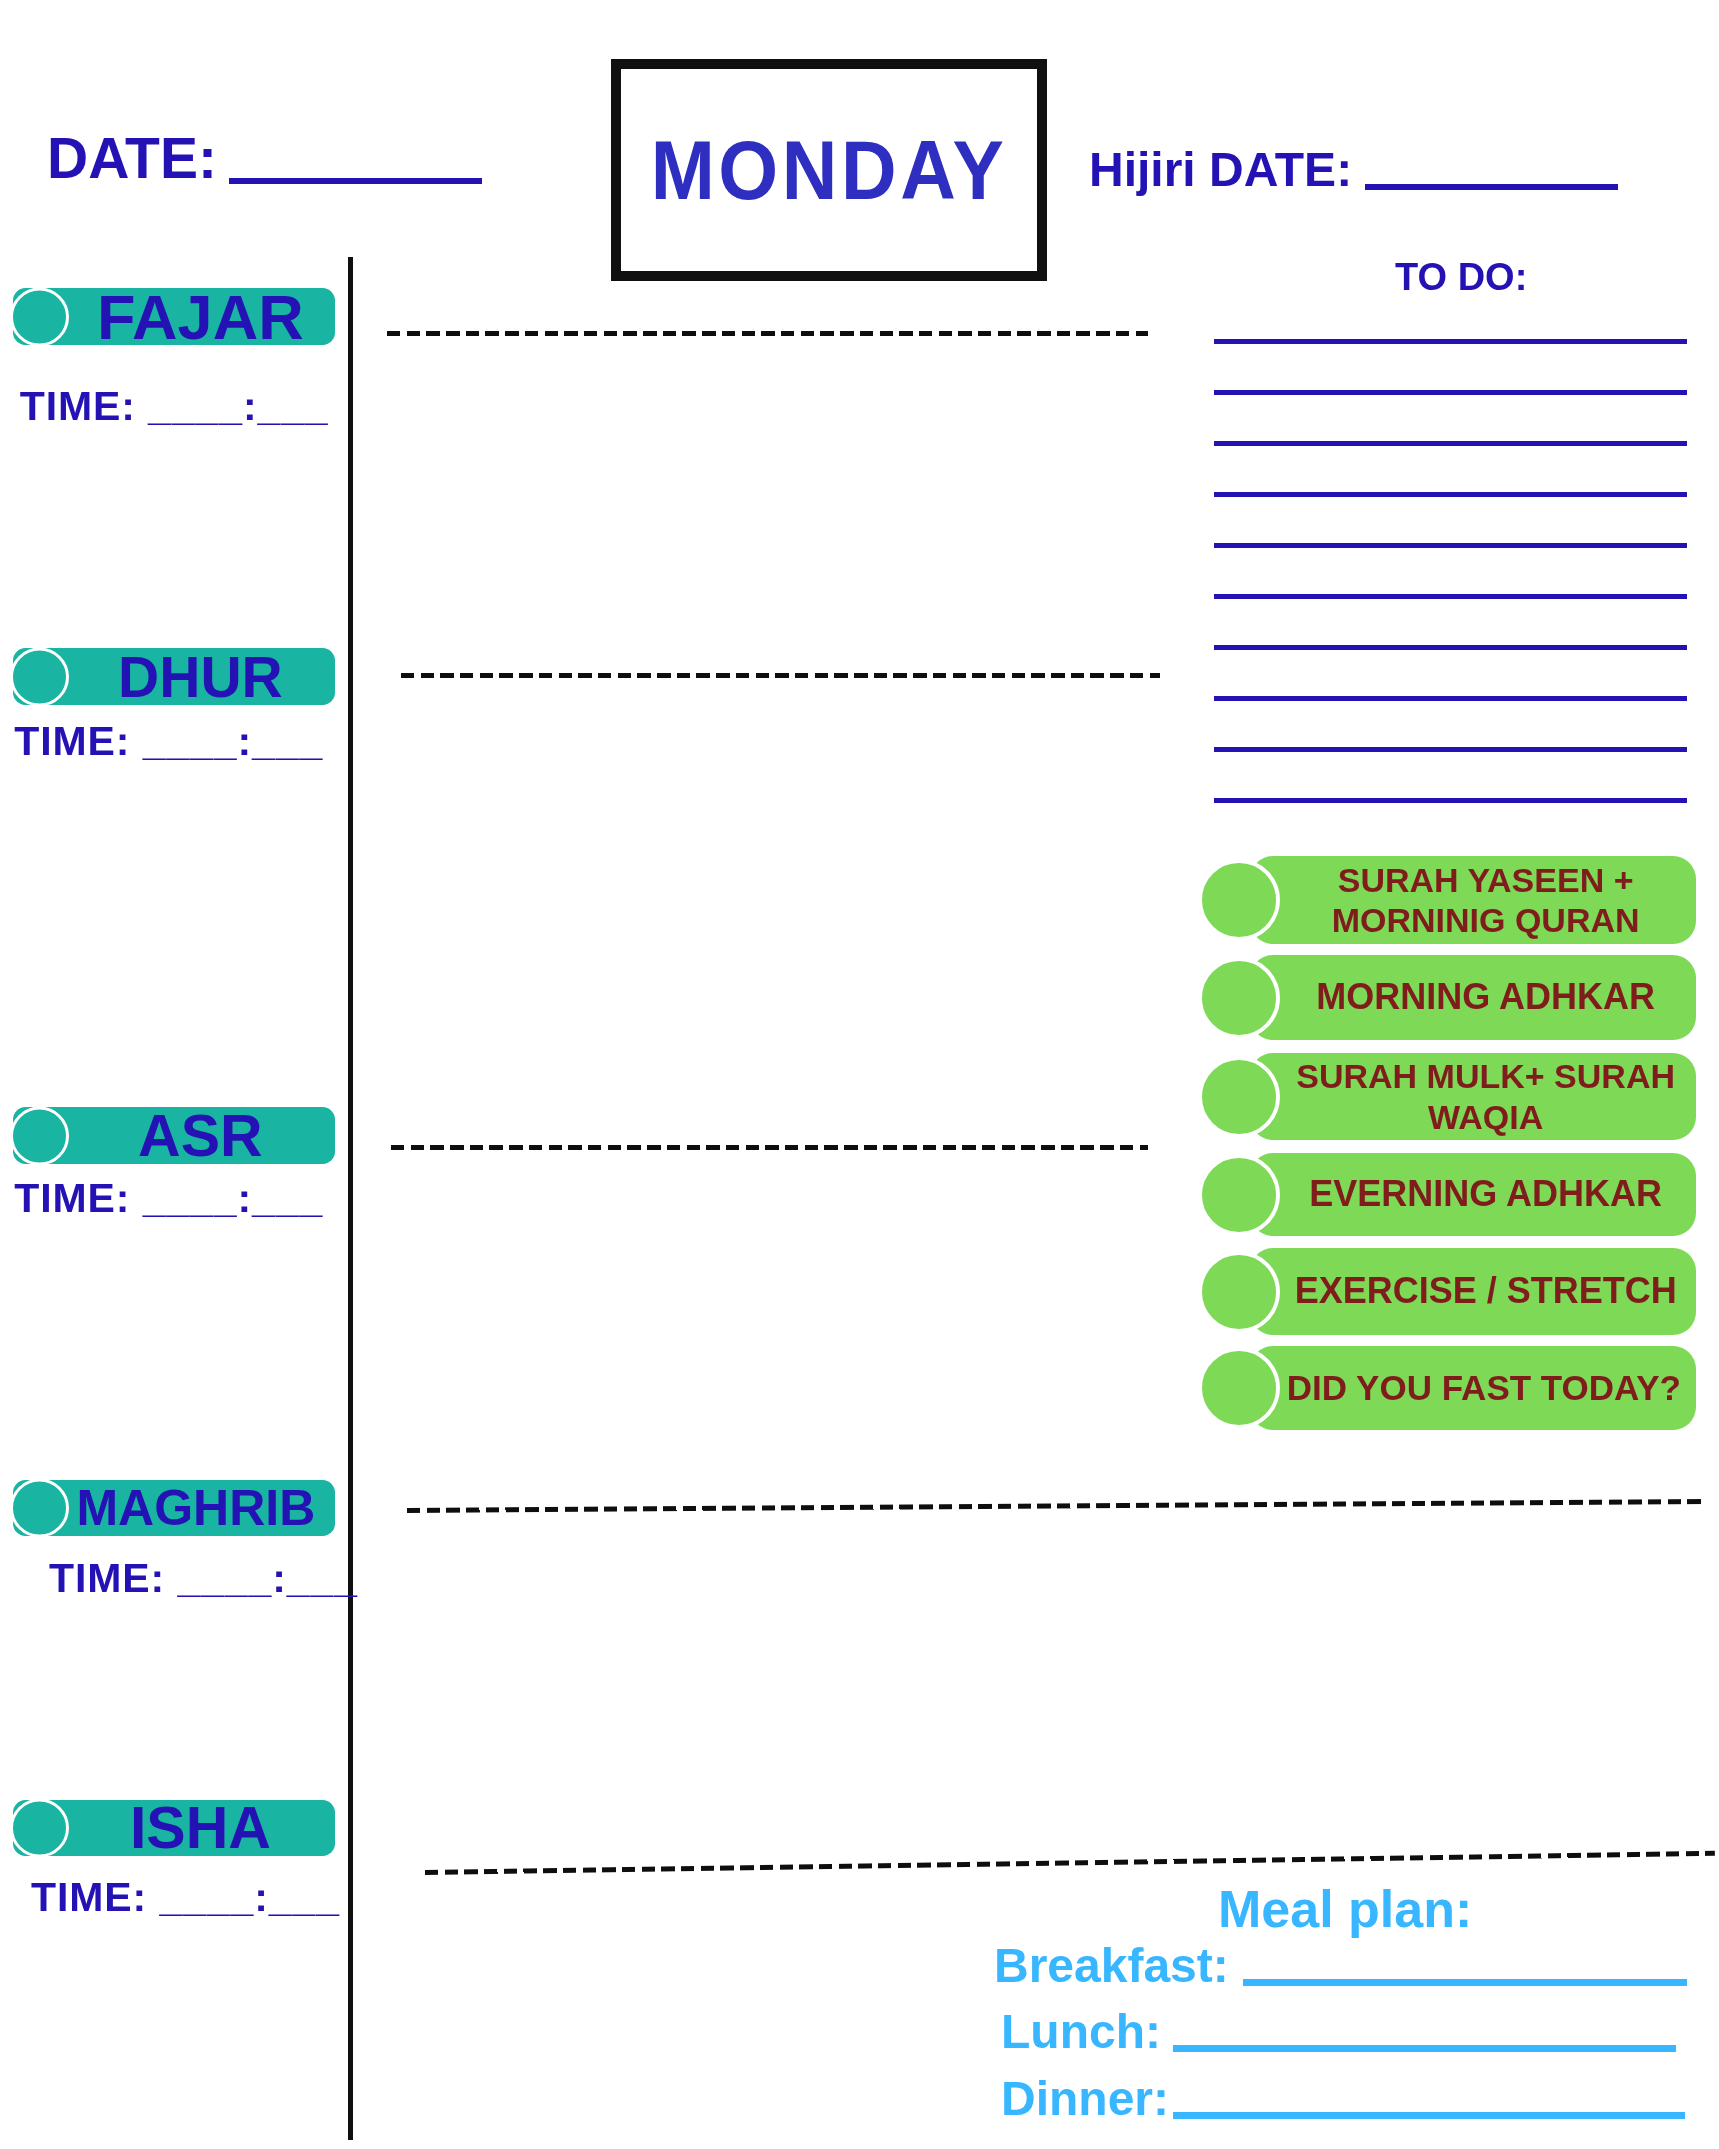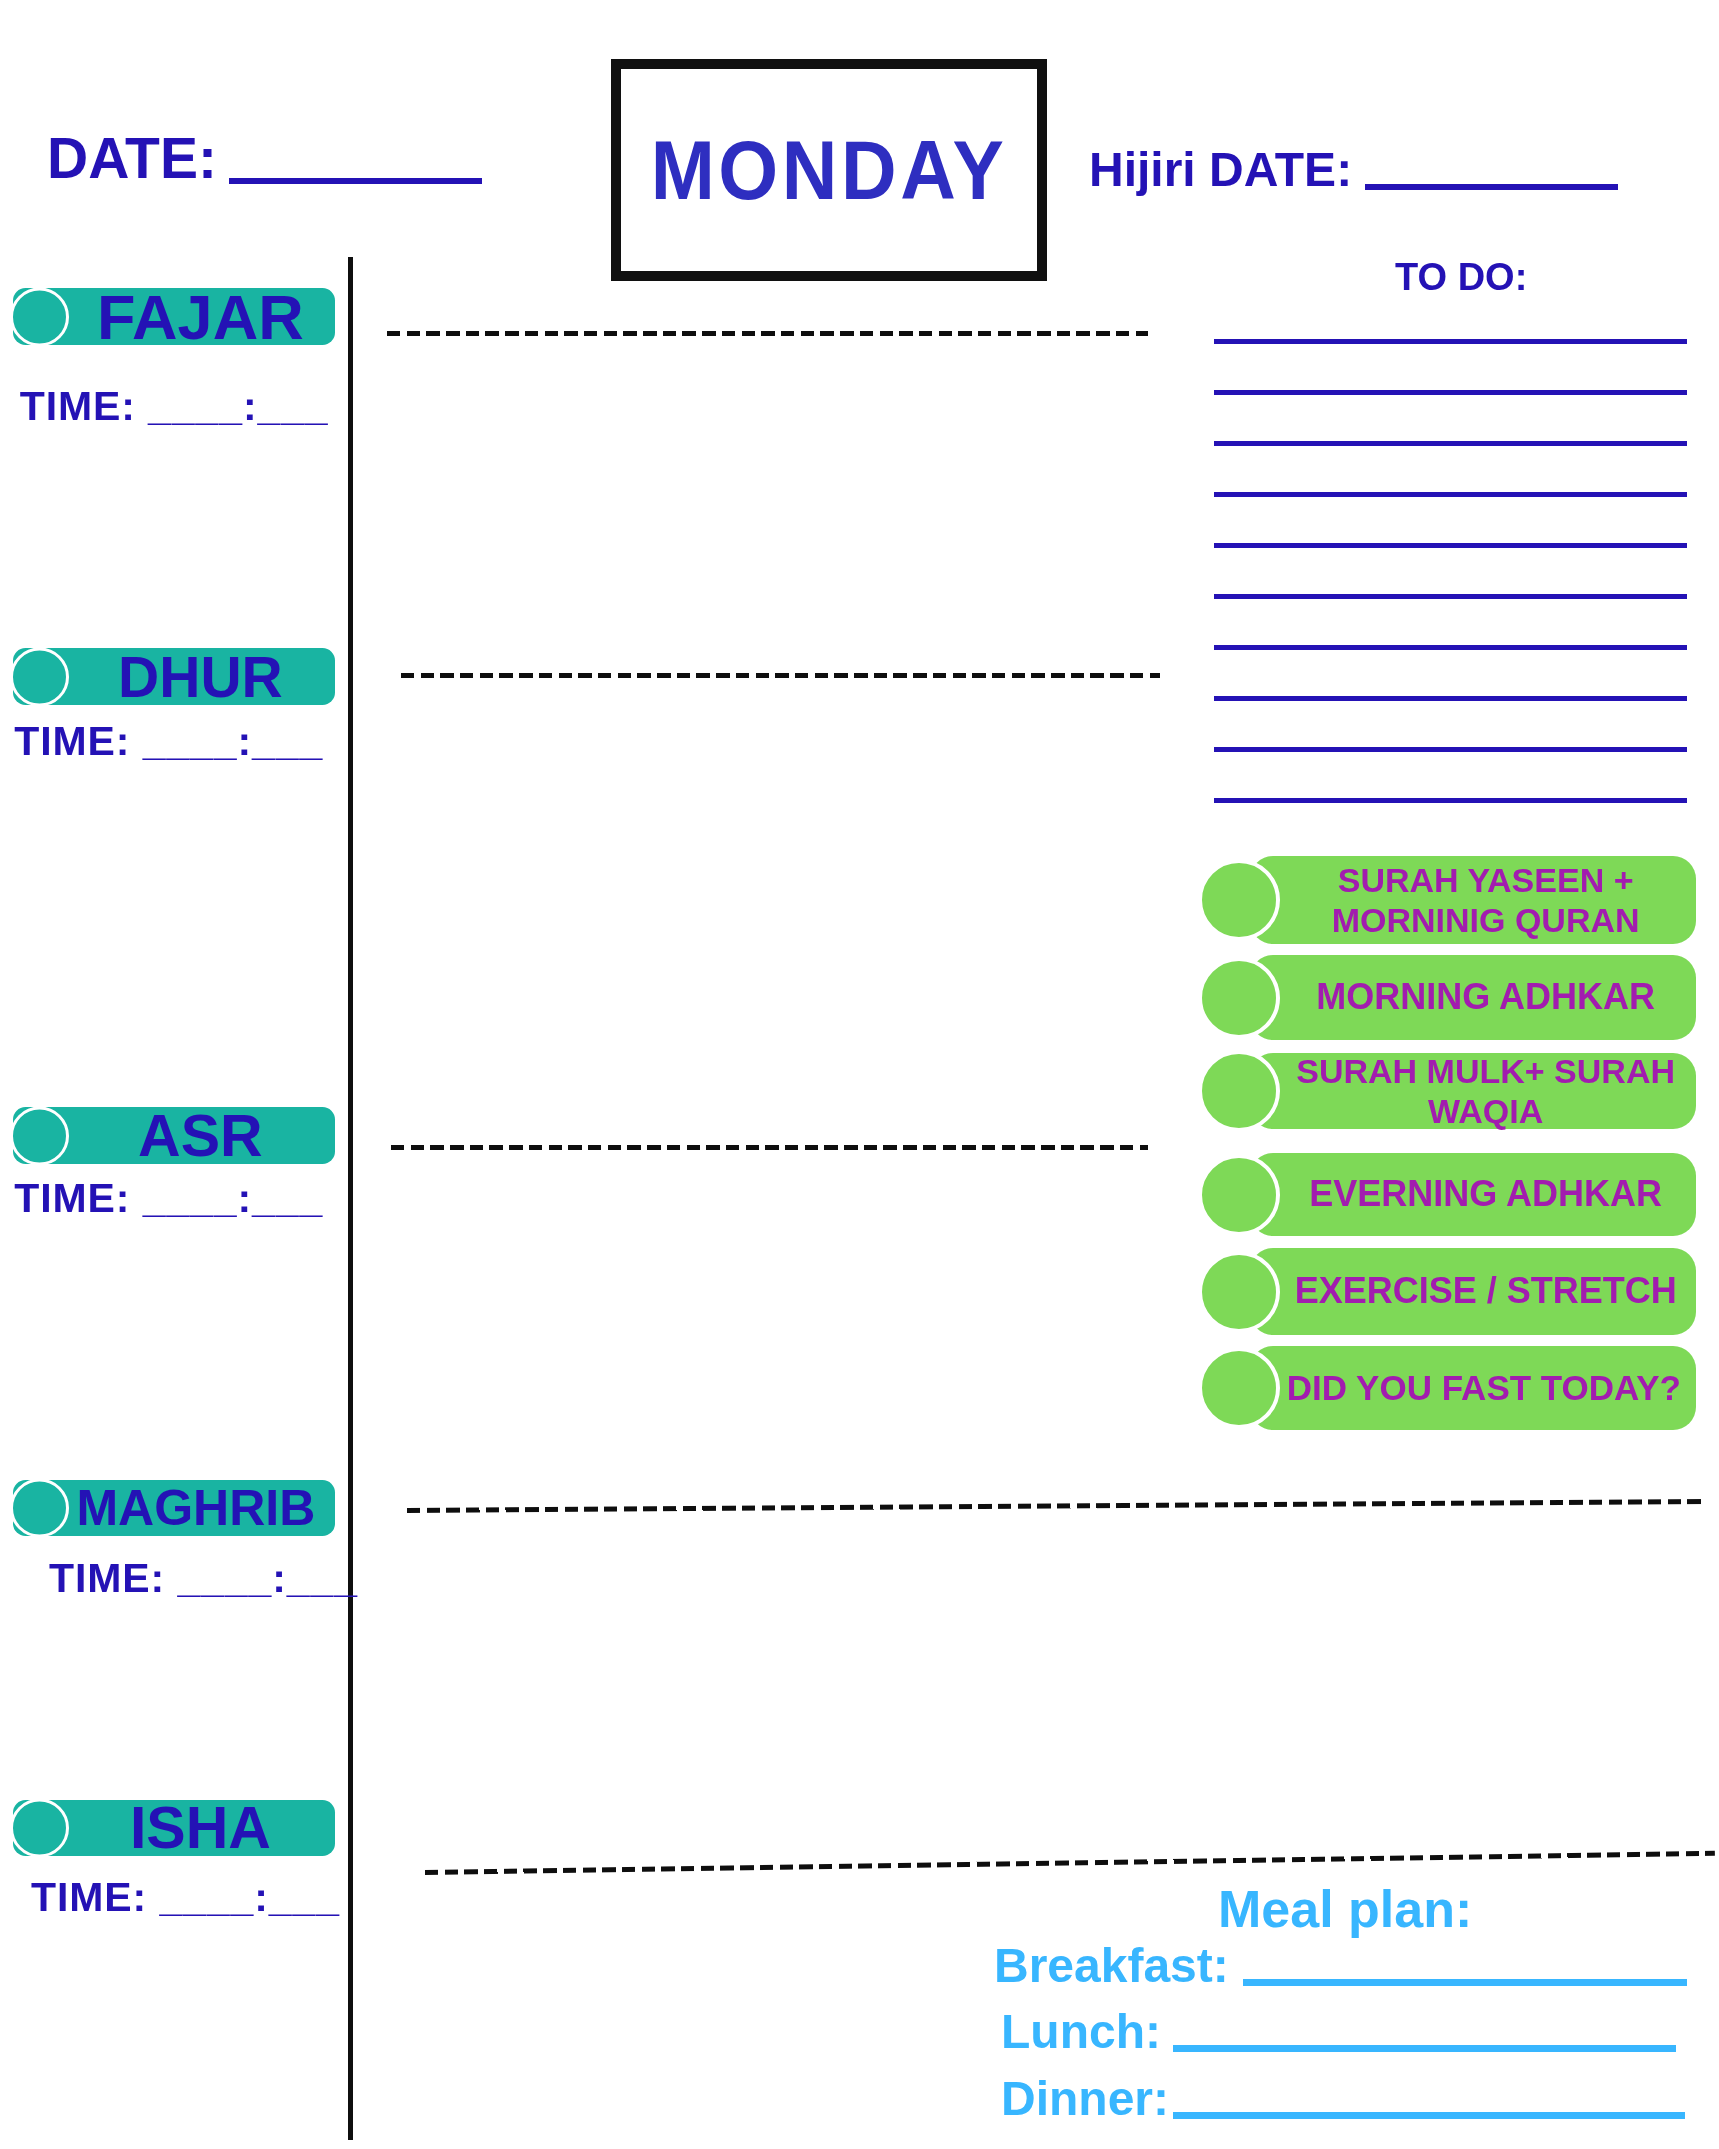--- a/index.html
+++ b/index.html
@@ -41,21 +41,21 @@
     background:repeating-linear-gradient(90deg,#0e0e0e 0 13.4px,transparent 13.4px 19.7px);
     transform-origin:left center;
   }
   
   #todo-label{position:absolute;left:1395px;top:256px;font-size:38px;font-weight:bold;color:#2412b5;}
   .todo-line{position:absolute;left:1214px;width:473px;height:4.5px;background:#2412b5;}
   
   .gpill{
     position:absolute;left:1250px;width:446px;background:#7ed957;border-radius:23px;
     display:flex;align-items:center;justify-content:center;text-align:center;
-    color:#a21caf;font-weight:bold;font-size:36px;line-height:1.18;
+    color:#7f1d1d;font-weight:bold;font-size:36px;line-height:1.18;
     padding:0 10.7px 0 36px;box-sizing:border-box;
   }
   .gcircle{
     position:absolute;left:-52px;top:50%;transform:translateY(-50%);
     width:82px;height:82px;border-radius:50%;background:#7ed957;
     border:4.5px solid #ffffff;box-sizing:border-box;
   }
   .gtext{position:relative;}
   .one-line{white-space:nowrap;}
   
@@ -134,21 +134,21 @@
   <div class="todo-line" style="top:798px;"></div>
 
   <div class="gpill" style="top:856px;height:88px;font-size:34px;">
     <span class="gcircle"></span>
     <span class="gtext">SURAH YASEEN + MORNINIG QURAN</span>
   </div>
   <div class="gpill" style="top:955px;height:85px;">
     <span class="gcircle"></span>
     <span class="gtext one-line">MORNING ADHKAR</span>
   </div>
-  <div class="gpill" style="top:1053px;height:76px;font-size:34px;">
+  <div class="gpill" style="top:1053px;height:87px;font-size:34px;">
     <span class="gcircle"></span>
     <span class="gtext">SURAH MULK+ SURAH WAQIA</span>
   </div>
   <div class="gpill" style="top:1153px;height:83px;align-items:center;">
     <span class="gcircle"></span>
     <span class="gtext one-line">EVERNING ADHKAR</span>
   </div>
   <div class="gpill" style="top:1248px;height:87px;">
     <span class="gcircle"></span>
     <span class="gtext one-line">EXERCISE / STRETCH</span>

